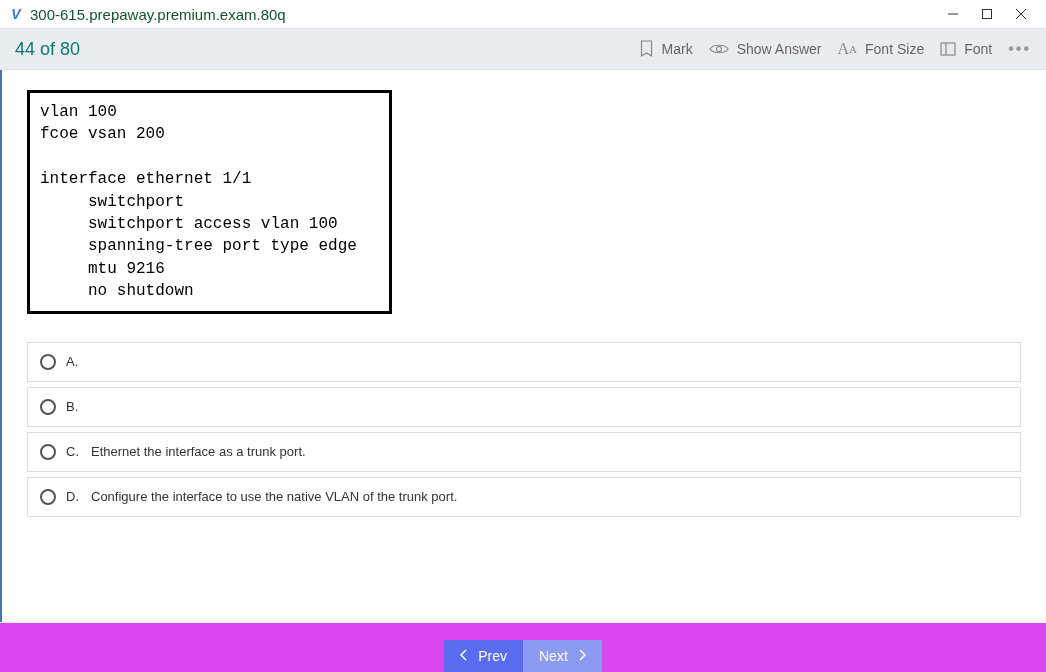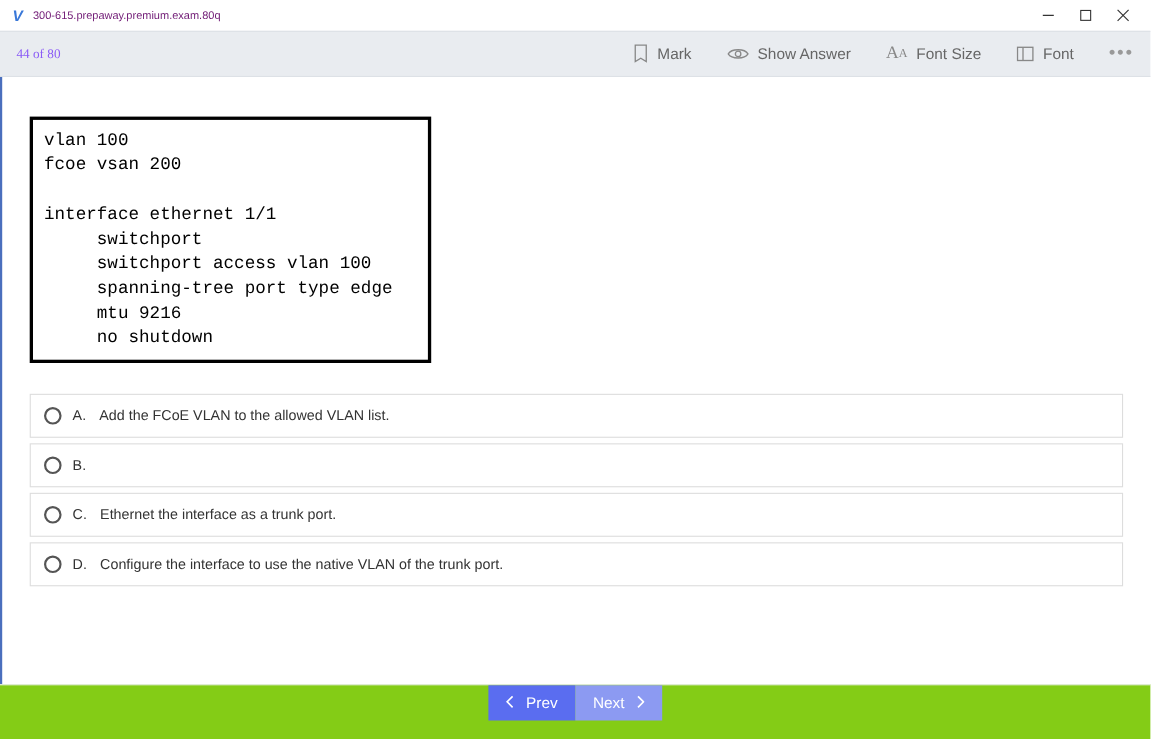--- a/index.html
+++ b/index.html
@@ -30,22 +30,22 @@
       display: flex;
       align-items: center;
       justify-content: center;
       color: #3a78d8;
       font-weight: bold;
       font-size: 14px;
       font-style: italic;
     }
     .titlebar-text {
       flex: 1;
-      font-size: 10px;
-      color: #701a75;
+      font-size: 15px;
+      color: #14532d;
     }
     .win-controls {
       display: flex;
       gap: 20px;
       padding-right: 10px;
     }
     .win-btn {
       display: flex;
       align-items: center;
       justify-content: center;
@@ -56,29 +56,28 @@
     .toolbar {
       display: flex;
       align-items: center;
       height: 42px;
       background: #e9ecf0;
       padding: 0 15px;
       border-top: 1px solid #dde1e6;
       border-bottom: 1px solid #dde1e6;
     }
     .progress-text {
-      font-size: 12px;
-      color: #8b5cf6;
+      font-size: 18px;
+      color: #0f766e;
       flex: 1;
-      font-family: Liberation Serif, serif;
     }
     .toolbar-actions {
       display: flex;
       align-items: center;
-      gap: 32px;
+      gap: 16px;
       color: #666;
       font-size: 14px;
     }
     .toolbar-btn {
       display: flex;
       align-items: center;
       gap: 8px;
       cursor: pointer;
     }
     .toolbar-icon {
@@ -86,21 +85,21 @@
       align-items: center;
       justify-content: center;
     }
     .dots {
       color: #999;
       font-weight: bold;
       font-size: 16px;
       letter-spacing: 2px;
     }
     .content {
-      padding: 36px 25px;
+      padding: 20px 25px;
       height: calc(100% - 28px - 42px - 50px);
       overflow: auto;
       border-left: 2px solid #4a6fbd;
     }
     .exhibit-box {
       border: 3px solid #000;
       padding: 8px 10px;
       font-family: "Courier New", monospace;
       font-size: 16px;
       line-height: 1.4;
@@ -137,24 +136,24 @@
     }
     .option-letter {
       margin-right: 2px;
     }
     .footer {
       position: absolute;
       bottom: 0;
       left: 0;
       right: 0;
       height: 50px;
-      background: #84cc16;
+      background: #d946ef;
       border-top: 1px solid #eef0f3;
       display: flex;
-      align-items: flex-start;
+      align-items: flex-end;
       justify-content: center;
     }
     .nav-btn {
       height: 32px;
       padding: 0 16px;
       display: inline-flex;
       align-items: center;
       gap: 10px;
       color: #fff;
       font-size: 14px;
@@ -241,21 +240,20 @@
      switchport access vlan 100
      spanning-tree port type edge
      mtu 9216
      no shutdown</div>
 
 
   <div class="options">
     <div class="option">
       <div class="radio-circle"></div>
       <span class="option-letter">A.</span>
-      <span>Add the FCoE VLAN to the allowed VLAN list.</span>
     </div>
     <div class="option">
       <div class="radio-circle"></div>
       <span class="option-letter">B.</span>
     </div>
     <div class="option">
       <div class="radio-circle"></div>
       <span class="option-letter">C.</span>
       <span>Ethernet the interface as a trunk port.</span>
     </div>

